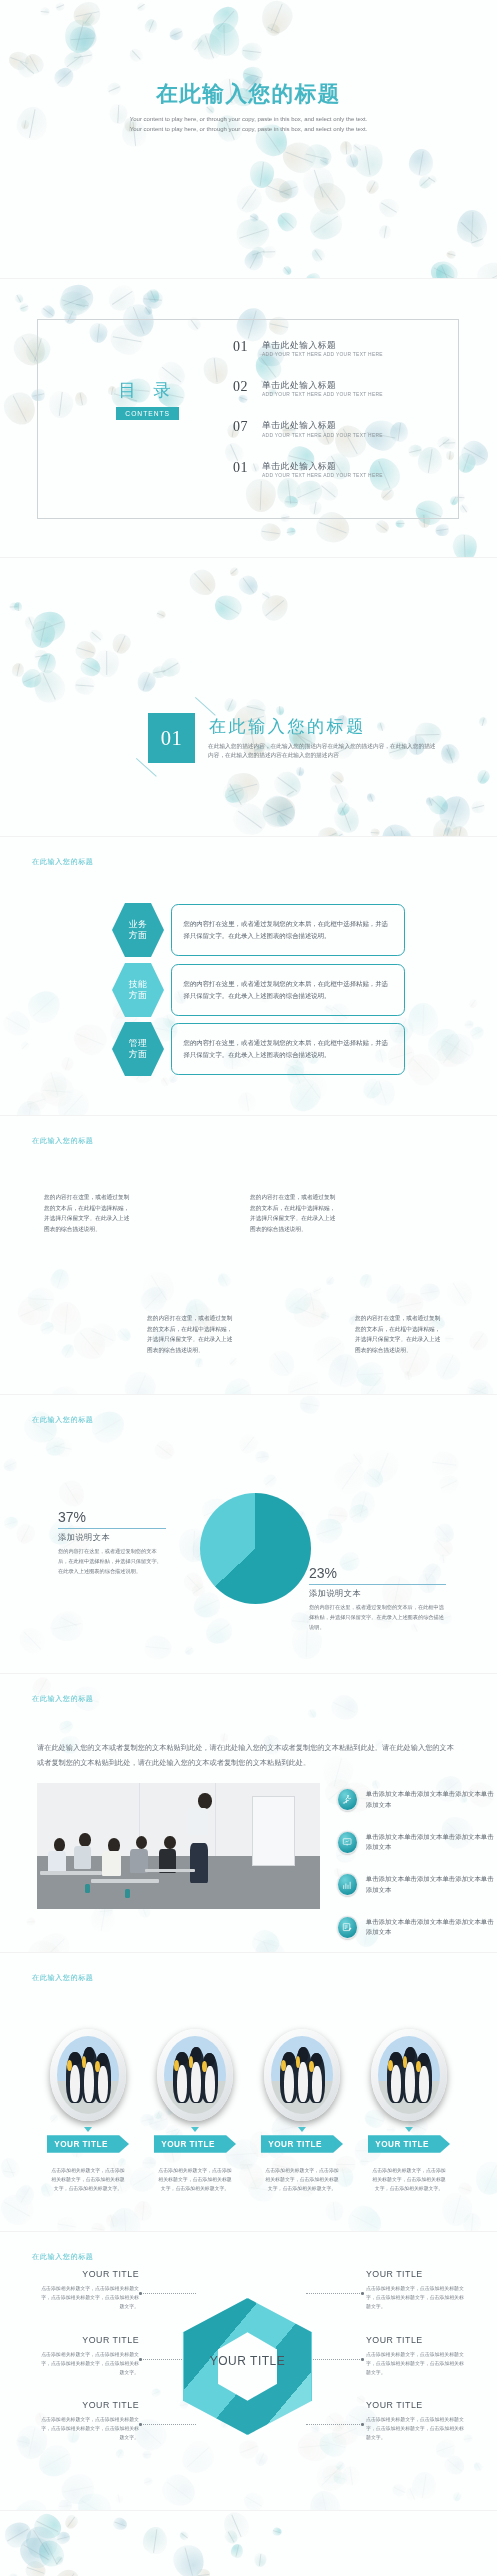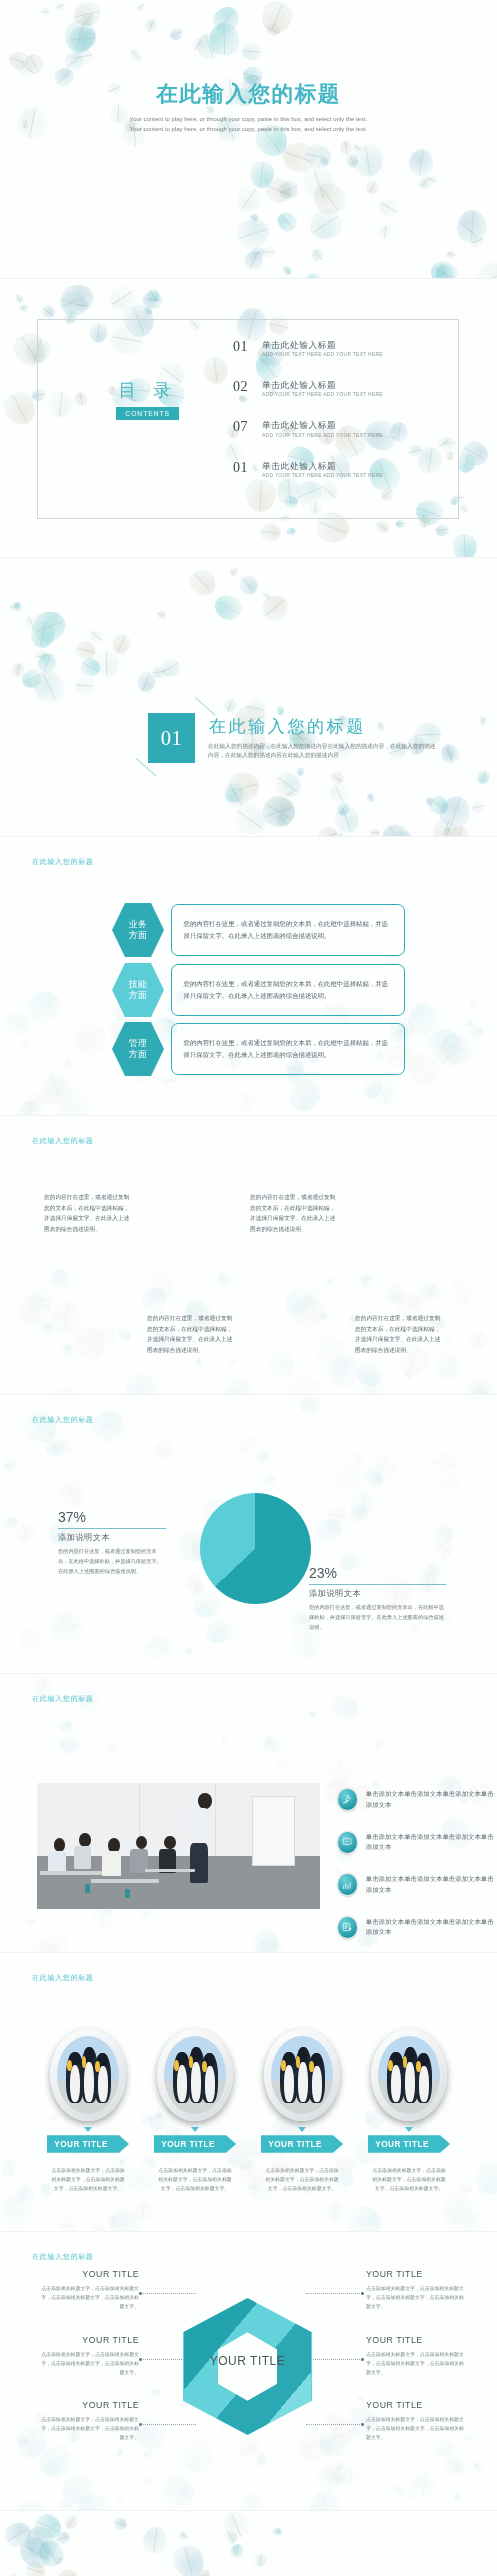--- a/index.html
+++ b/index.html
@@ -848,20 +848,21 @@
         <div class="leaf s2 c-d" style="left: 55.1024%; top: 56.4245%; transform: rotate(238deg);"></div>
         <div class="leaf s2 c-e" style="left: 36.6969%; top: 64.3798%; transform: rotate(168deg);"></div>
         <div class="leaf s4 c-c" style="left: 5.87124%; top: 95.4367%; transform: rotate(90deg);"></div>
         <div class="leaf s5 c-c" style="left: 5.42908%; top: 87.5825%; transform: rotate(83deg);"></div>
         <div class="leaf s1 c-c" style="left: 94.3853%; top: 38.6399%; transform: rotate(290deg);"></div>
         <div class="leaf s3 c-b" style="left: 20.1048%; top: 82.6592%; transform: rotate(79deg);"></div>
         <div class="leaf s1 c-a" style="left: 71.3701%; top: 88.5535%; transform: rotate(184deg);"></div>
       </div>
     <div class="slide-head">在此输入您的标题</div>
 
+    <div class="para">请在此处输入您的文本或者复制您的文本粘贴到此处，请在此处输入您的文本或者复制您的文本粘贴到此处。请在此处输入您的文本或者复制您的文本粘贴到此处，请在此处输入您的文本或者复制您的文本粘贴到此处。</div>
 
     <div class="photo">
       <div class="ph-wall"></div>
       <div class="ph-floor"></div>
       <div class="ph-board"></div>
 
       <div class="ph-head" style="left:57%; top:8%;  width:13.4px; height:15.5px;"></div>
       <div class="ph-body" style="left:53%; top:20%; width:20.6px; height:27px; background:#eef1f4;"></div>
       <div class="ph-body" style="left:54%; top:48%; width:18.5px; height:40px; background:#2b3442;"></div>
 

